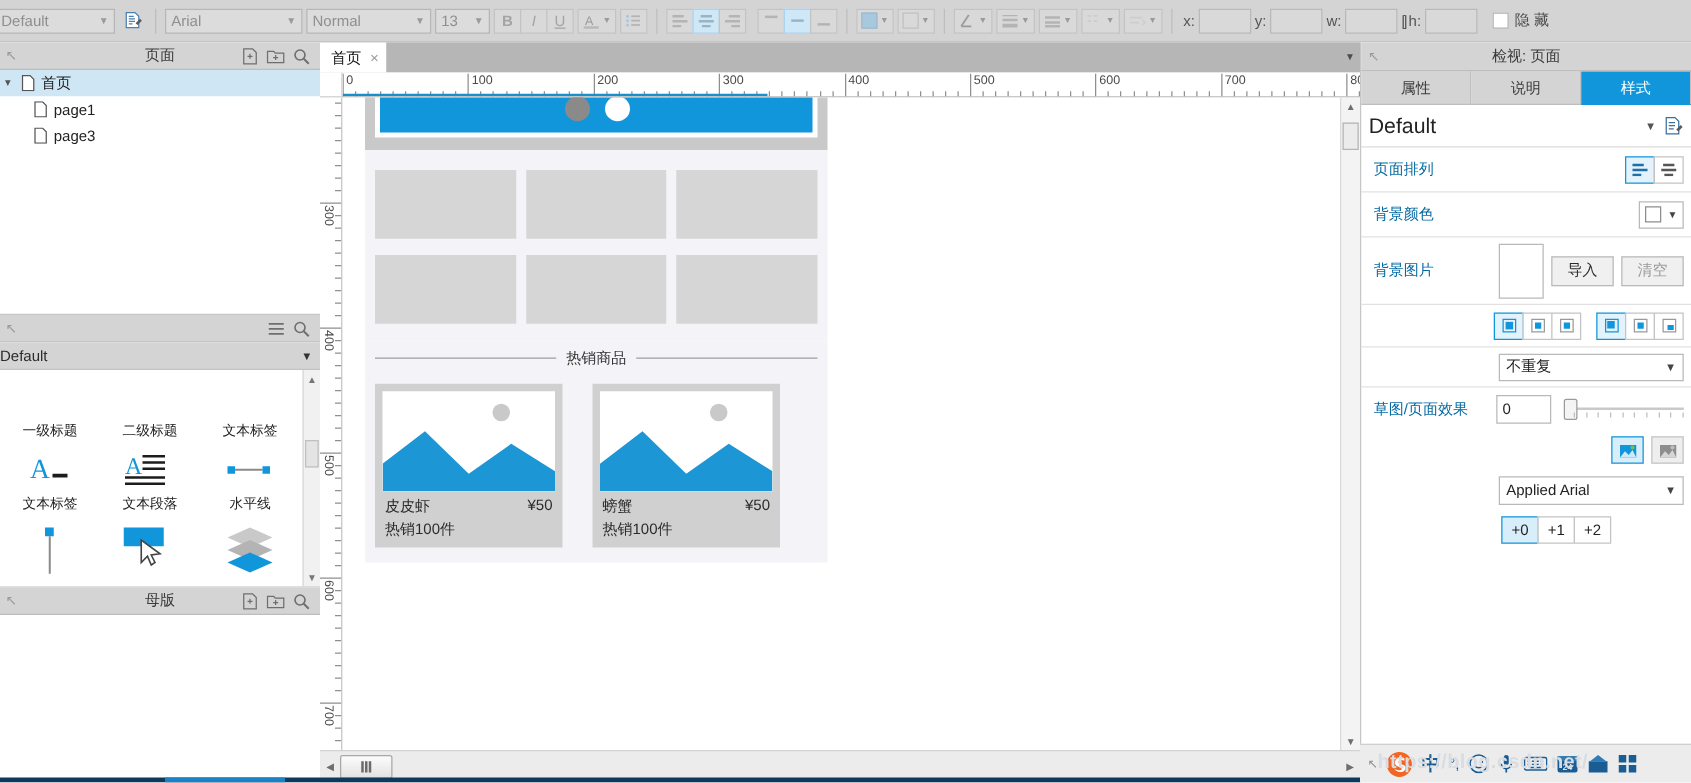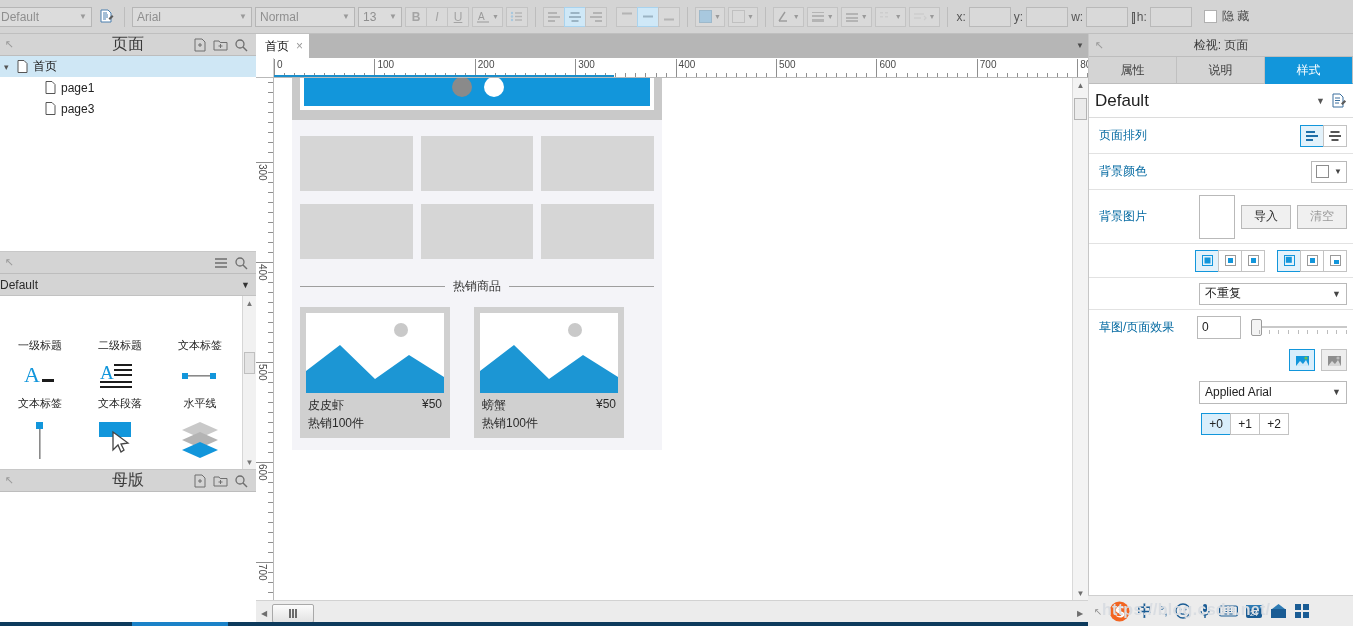--- a/index.html
+++ b/index.html
@@ -20,21 +20,21 @@
     display:flex; align-items:center; padding:0 4px; gap:3px;
   }
   .tb-sel {
     height:20px; background:#dcdcdc; border:1px solid #b6b6b6;
     display:flex; align-items:center; padding:0 4px;
     color:#8f8f8f; font-size:12px; position:relative;
   }
   .tb-sel .cap { flex:1; white-space:nowrap; overflow:hidden; }
   .tb-sel .arr { margin-left:6px; color:#9a9a9a; font-size:8px; }
   .sel-default { width:96px; margin-left:-8px;}
-  .sel-font { width:120px; }
+  .sel-font { width:110px; }
   .sel-style { width:100px; }
   .sel-size { width:44px; }
   .tb-icbtn {
     width:22px; height:20px; display:flex; align-items:center; justify-content:center;
     color:#8d8d8d;
   }
   .tb-btn {
     width:22px; height:20px; border:1px solid #c3c3c3; background:#d9d9d9;
     display:flex; align-items:center; justify-content:center;
     color:#a4a4a4; font-size:12px;
@@ -62,36 +62,36 @@
   .ico { display:block; }
 
   
   .left { position:absolute; left:0; top:34px; width:256px; height:592px; background:#fff; }
   .panel-hdr {
     height:22px; background:#d4d4d4; border-bottom:1px solid #bdbdbd;
     display:flex; align-items:center; position:relative;
   }
   .panel-hdr .title {
     position:absolute; left:0; right:0; text-align:center;
-    font-size:16px; color:#3b3b3b;
+    font-size:12px; color:#3b3b3b;
   }
   .panel-hdr .collapse { width:18px; text-align:center; color:#9b9b9b; font-size:11px; z-index:2;}
   .panel-hdr .tools { margin-left:auto; display:flex; gap:6px; padding-right:8px; z-index:2; }
   .panel-hdr .tools span { color:#6e6e6e; display:flex; align-items:center;}
 
   .pages { height:196px; background:#fff; border-bottom:1px solid #c8c8c8; overflow:hidden;}
   .tree-row {
     height:21px; display:flex; align-items:center; font-size:12px; color:#222;
     padding-left:4px;
   }
   .tree-row.sel { background:#cfe7f5; }
   .tree-row .exp { width:10px; color:#555; font-size:9px; }
   .tree-row .docico { width:16px; display:flex; justify-content:center; }
   .tree-row .lbl { padding-left:3px; }
-  .tree-row.child { padding-left:42px; }
+  .tree-row.child { padding-left:24px; }
 
   
   .widgets { height:196px; background:#fff; border-bottom:1px solid #c8c8c8; position:relative;}
   .wl-select {
     height:22px; background:#d4d4d4; border-bottom:1px solid #c2c2c2;
     display:flex; align-items:center; padding:0 6px 0 0; margin-left:-6px;
     font-size:12px; color:#2b2b2b;
   }
   .wl-select .cap { flex:1; padding-left:6px;}
   .wl-select .arr { font-size:9px; color:#333; }

